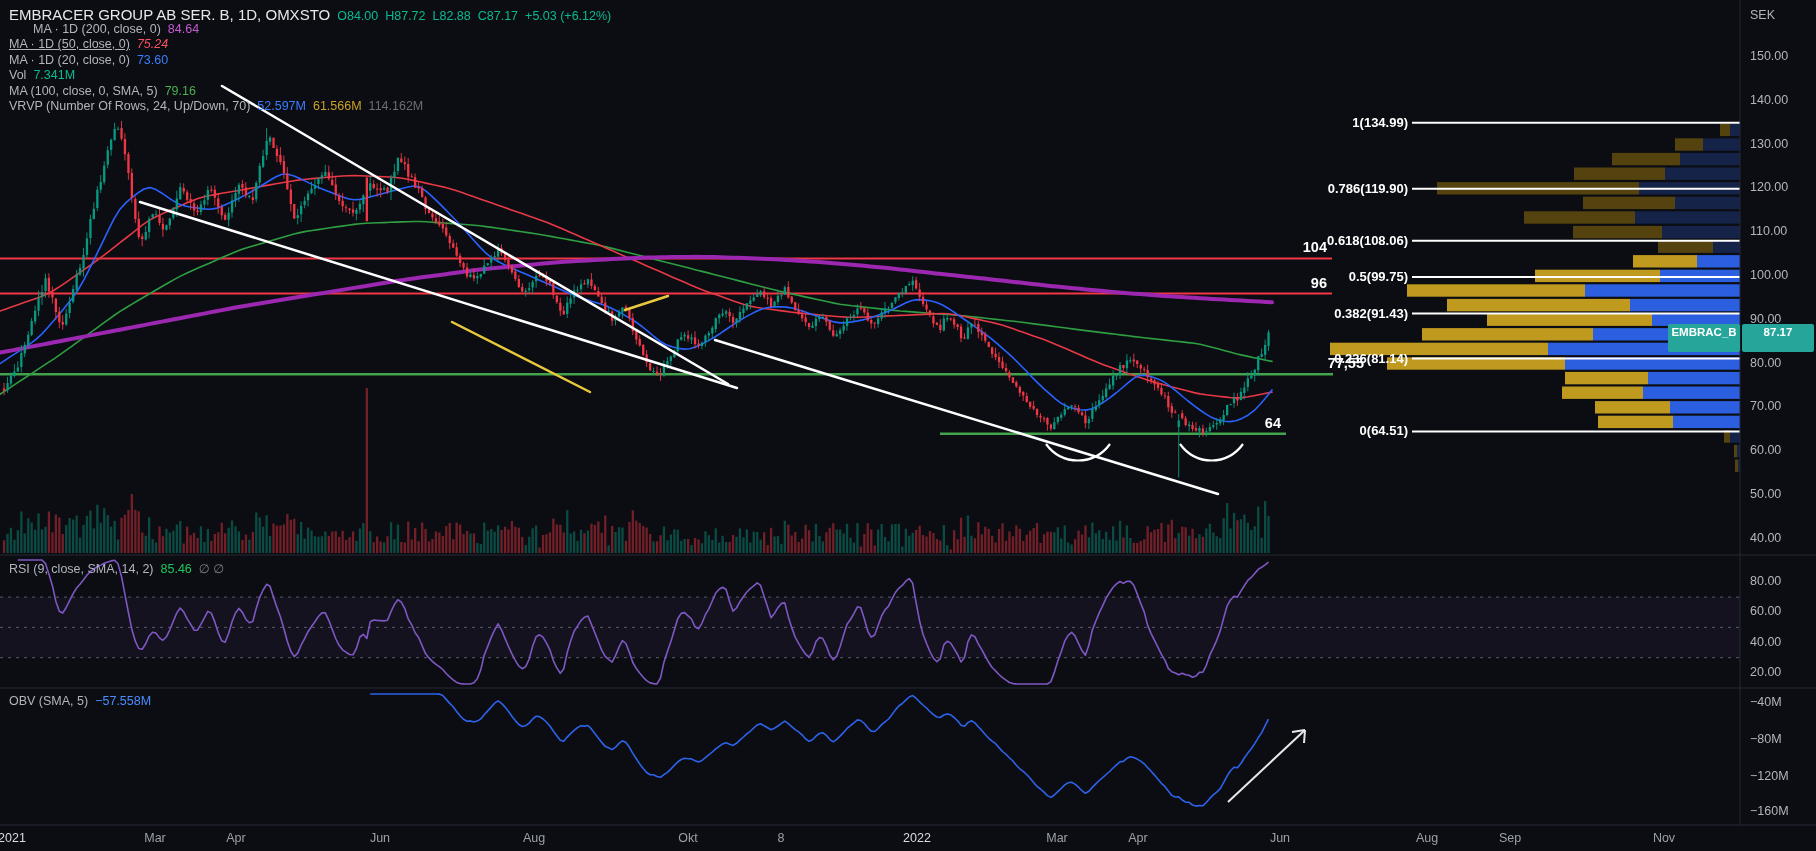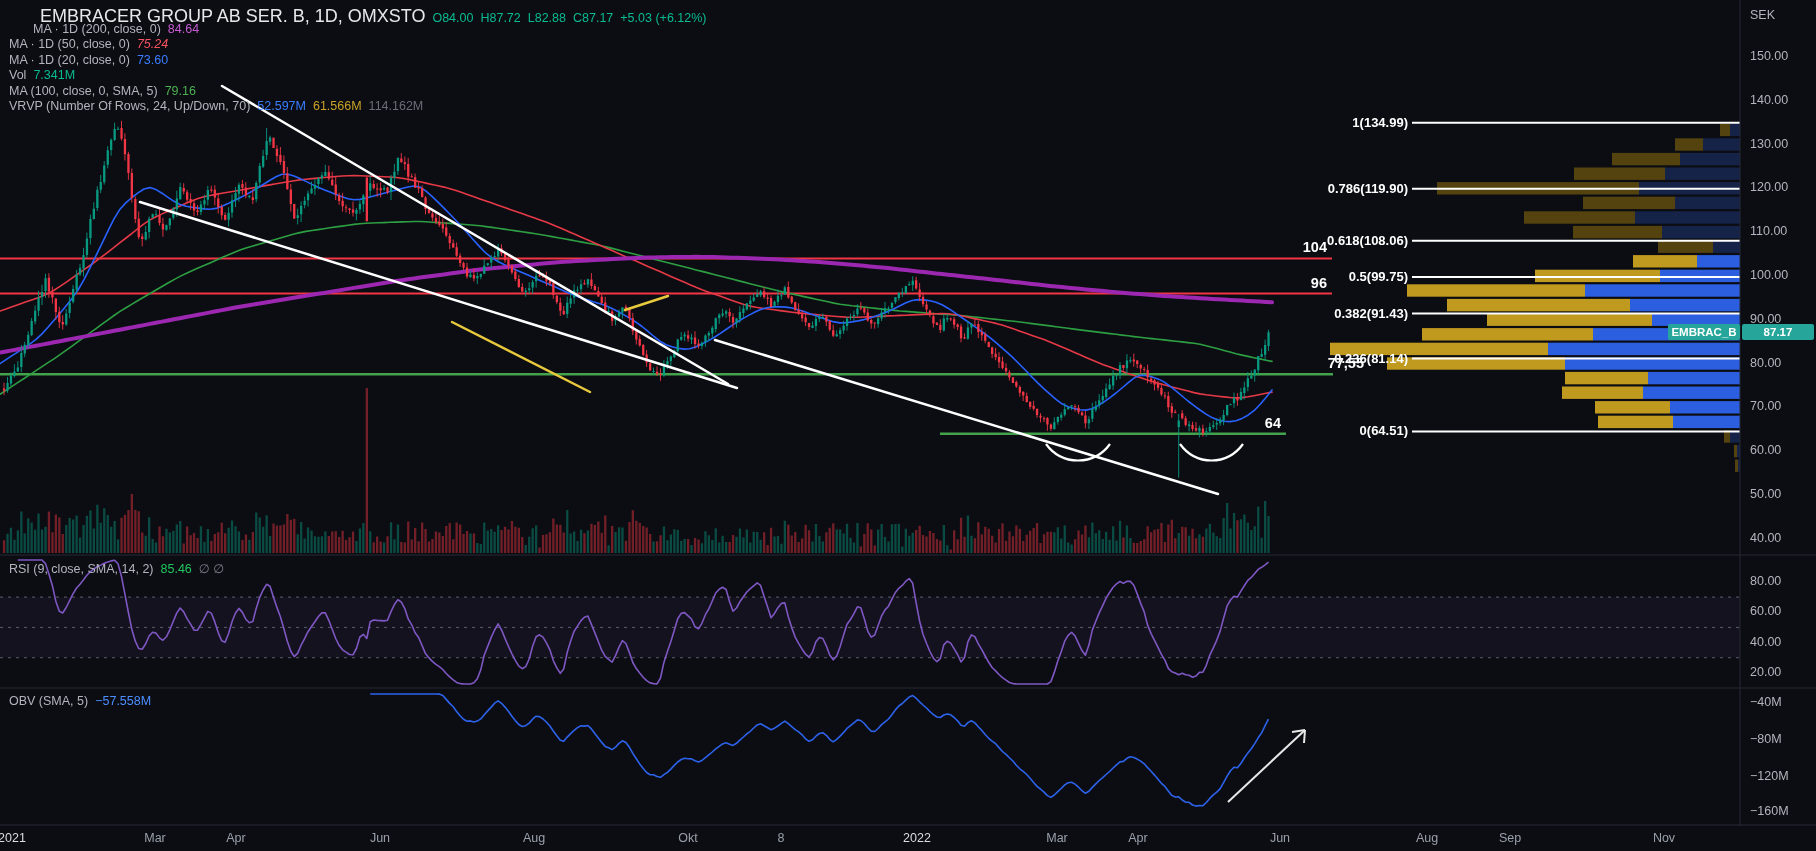--- a/index.html
+++ b/index.html
@@ -7,23 +7,23 @@
        font-family:"Liberation Sans",sans-serif;-webkit-font-smoothing:antialiased;}
   #gfx{position:absolute;left:0;top:0;}
   .txt{position:absolute;white-space:nowrap;pointer-events:none;}
   .tick{color:#b2b5be;font-size:12.5px;}
   .tlabel{color:#9aa0aa;font-size:12.5px;text-align:center;width:56px;margin-left:-28px;}
   .tlabel.bright{color:#d9dce1;}
   .fibl{color:#ffffff;font-size:13px;font-weight:700;text-align:right;width:170px;}
   .plabel{color:#ffffff;font-size:14.5px;font-weight:700;text-align:right;width:80px;}
   .lg{left:9px;font-size:12.5px;}
   .lg span{margin-right:7px;}
-  .lg .t0{font-size:18px;margin-left:31px;}
+  .lg .t0{font-size:15px;}
   .badge{position:absolute;font-size:11.5px;font-weight:700;color:#fff;text-align:center;
-         line-height:16px;height:16px;border-radius:2px;}
+         line-height:16px;height:28px;border-radius:2px;}
 </style>
 </head>
 <body>
 
 <div id="app">
   <svg id="gfx" width="1816" height="851">
       <path d="M6.4,533.7h2.3v19.3h-2.3zM9.8,527.7h2.3v25.3h-2.3zM13.3,539.7h2.3v13.3h-2.3zM16.7,530.2h2.3v22.8h-2.3zM20.2,511.6h2.3v41.4h-2.3zM23.6,533.5h2.3v19.5h-2.3zM27.1,518.2h2.3v34.8h-2.3zM30.5,522.5h2.3v30.5h-2.3zM34.0,529.8h2.3v23.2h-2.3zM37.4,513.4h2.3v39.6h-2.3zM40.9,529.4h2.3v23.6h-2.3zM44.4,526.7h2.3v26.3h-2.3zM65.1,525.1h2.3v27.9h-2.3zM68.5,518.1h2.3v34.9h-2.3zM72.0,519.5h2.3v33.5h-2.3zM75.5,515.5h2.3v37.5h-2.3zM78.9,537.6h2.3v15.4h-2.3zM82.4,525.0h2.3v28.0h-2.3zM85.8,515.8h2.3v37.2h-2.3zM89.3,510.5h2.3v42.5h-2.3zM92.7,528.5h2.3v24.5h-2.3zM96.2,504.8h2.3v48.2h-2.3zM99.6,522.7h2.3v30.3h-2.3zM103.1,508.3h2.3v44.7h-2.3zM106.6,514.9h2.3v38.1h-2.3zM110.0,526.7h2.3v26.3h-2.3zM113.5,521.0h2.3v32.0h-2.3zM116.9,539.4h2.3v13.6h-2.3zM144.6,535.8h2.3v17.2h-2.3zM148.0,517.2h2.3v35.8h-2.3zM151.5,539.0h2.3v14.0h-2.3zM154.9,542.6h2.3v10.4h-2.3zM165.3,528.7h2.3v24.3h-2.3zM168.7,532.4h2.3v20.6h-2.3zM172.2,530.8h2.3v22.2h-2.3zM175.7,524.6h2.3v28.4h-2.3zM179.1,521.1h2.3v31.9h-2.3zM199.8,526.3h2.3v26.7h-2.3zM203.3,541.9h2.3v11.1h-2.3zM206.7,529.0h2.3v24.0h-2.3zM227.5,527.7h2.3v25.3h-2.3zM230.9,520.6h2.3v32.4h-2.3zM234.4,526.2h2.3v26.8h-2.3zM237.8,531.6h2.3v21.4h-2.3zM248.2,539.7h2.3v13.3h-2.3zM255.1,512.5h2.3v40.5h-2.3zM258.6,517.6h2.3v35.4h-2.3zM262.0,526.8h2.3v26.2h-2.3zM265.5,515.3h2.3v37.7h-2.3zM268.9,536.1h2.3v16.9h-2.3zM296.6,534.2h2.3v18.8h-2.3zM300.0,521.9h2.3v31.1h-2.3zM303.5,538.5h2.3v14.5h-2.3zM306.9,527.5h2.3v25.5h-2.3zM310.4,530.6h2.3v22.4h-2.3zM313.8,536.3h2.3v16.7h-2.3zM317.3,536.7h2.3v16.3h-2.3zM320.8,536.3h2.3v16.7h-2.3zM324.2,531.5h2.3v21.5h-2.3zM355.3,541.1h2.3v11.9h-2.3zM358.8,528.4h2.3v24.6h-2.3zM362.2,522.9h2.3v30.1h-2.3zM369.1,531.2h2.3v21.8h-2.3zM382.9,542.6h2.3v10.4h-2.3zM389.9,522.2h2.3v30.8h-2.3zM393.3,539.3h2.3v13.7h-2.3zM396.8,524.5h2.3v28.5h-2.3zM469.3,533.4h2.3v19.6h-2.3zM476.2,543.1h2.3v9.9h-2.3zM479.7,544.1h2.3v8.9h-2.3zM483.1,522.4h2.3v30.6h-2.3zM486.6,530.6h2.3v22.4h-2.3zM490.1,529.1h2.3v23.9h-2.3zM493.5,531.8h2.3v21.2h-2.3zM497.0,525.3h2.3v27.7h-2.3zM524.6,545.0h2.3v8.0h-2.3zM528.1,536.8h2.3v16.2h-2.3zM531.5,528.2h2.3v24.8h-2.3zM535.0,525.5h2.3v27.5h-2.3zM566.1,510.1h2.3v42.9h-2.3zM569.5,533.6h2.3v19.4h-2.3zM573.0,531.4h2.3v21.6h-2.3zM576.4,541.1h2.3v11.9h-2.3zM579.9,529.8h2.3v23.2h-2.3zM586.8,530.4h2.3v22.6h-2.3zM607.5,545.2h2.3v7.8h-2.3zM614.4,532.1h2.3v20.9h-2.3zM617.9,527.2h2.3v25.8h-2.3zM621.3,527.6h2.3v25.4h-2.3zM652.4,541.5h2.3v11.5h-2.3zM662.8,526.5h2.3v26.5h-2.3zM666.3,540.3h2.3v12.7h-2.3zM669.7,534.4h2.3v18.6h-2.3zM673.2,529.3h2.3v23.7h-2.3zM676.6,529.7h2.3v23.3h-2.3zM680.1,540.7h2.3v12.3h-2.3zM683.5,539.1h2.3v13.9h-2.3zM690.4,545.0h2.3v8.0h-2.3zM700.8,543.3h2.3v9.7h-2.3zM704.3,531.2h2.3v21.8h-2.3zM707.7,535.3h2.3v17.7h-2.3zM711.2,539.9h2.3v13.1h-2.3zM714.6,528.3h2.3v24.7h-2.3zM718.1,542.5h2.3v10.5h-2.3zM721.5,535.7h2.3v17.3h-2.3zM725.0,542.0h2.3v11.0h-2.3zM735.4,536.7h2.3v16.3h-2.3zM738.8,528.6h2.3v24.4h-2.3zM742.3,537.5h2.3v15.5h-2.3zM745.7,529.4h2.3v23.6h-2.3zM749.2,542.4h2.3v10.6h-2.3zM752.6,531.8h2.3v21.2h-2.3zM756.1,532.1h2.3v20.9h-2.3zM759.5,539.7h2.3v13.3h-2.3zM773.4,536.4h2.3v16.6h-2.3zM776.8,536.0h2.3v17.0h-2.3zM780.3,543.7h2.3v9.3h-2.3zM783.7,520.7h2.3v32.3h-2.3zM811.4,541.6h2.3v11.4h-2.3zM814.8,524.1h2.3v28.9h-2.3zM818.3,535.9h2.3v17.1h-2.3zM821.7,541.5h2.3v11.5h-2.3zM835.6,529.6h2.3v23.4h-2.3zM839.0,529.5h2.3v23.5h-2.3zM842.5,533.4h2.3v19.6h-2.3zM845.9,523.8h2.3v29.2h-2.3zM849.4,537.8h2.3v15.2h-2.3zM852.8,542.6h2.3v10.4h-2.3zM856.3,522.9h2.3v30.1h-2.3zM877.0,529.5h2.3v23.5h-2.3zM880.5,523.9h2.3v29.1h-2.3zM883.9,537.0h2.3v16.0h-2.3zM887.4,541.5h2.3v11.5h-2.3zM890.8,524.3h2.3v28.7h-2.3zM894.3,523.9h2.3v29.1h-2.3zM897.7,523.8h2.3v29.2h-2.3zM901.2,546.4h2.3v6.6h-2.3zM904.7,528.8h2.3v24.2h-2.3zM908.1,535.7h2.3v17.3h-2.3zM911.6,532.8h2.3v20.2h-2.3zM942.7,524.9h2.3v28.1h-2.3zM946.1,545.3h2.3v7.7h-2.3zM966.8,515.4h2.3v37.6h-2.3zM970.3,535.7h2.3v17.3h-2.3zM1053.2,532.3h2.3v20.7h-2.3zM1056.7,527.3h2.3v25.7h-2.3zM1060.1,538.6h2.3v14.4h-2.3zM1063.6,525.4h2.3v27.6h-2.3zM1067.0,542.5h2.3v10.5h-2.3zM1070.5,544.6h2.3v8.4h-2.3zM1087.8,537.2h2.3v15.8h-2.3zM1091.2,522.5h2.3v30.5h-2.3zM1094.7,533.2h2.3v19.8h-2.3zM1098.1,530.2h2.3v22.8h-2.3zM1101.6,539.0h2.3v14.0h-2.3zM1105.0,531.7h2.3v21.3h-2.3zM1108.5,539.8h2.3v13.2h-2.3zM1112.0,526.3h2.3v26.7h-2.3zM1115.4,540.5h2.3v12.5h-2.3zM1118.9,520.8h2.3v32.2h-2.3zM1125.8,525.5h2.3v27.5h-2.3zM1129.2,537.9h2.3v15.1h-2.3zM1177.6,533.0h2.3v20.0h-2.3zM1188.0,535.7h2.3v17.3h-2.3zM1198.3,534.3h2.3v18.7h-2.3zM1205.2,528.6h2.3v24.4h-2.3zM1208.7,523.7h2.3v29.3h-2.3zM1212.2,532.5h2.3v20.5h-2.3zM1215.6,536.2h2.3v16.8h-2.3zM1219.1,538.0h2.3v15.0h-2.3zM1222.5,518.0h2.3v35.0h-2.3zM1226.0,502.9h2.3v50.1h-2.3zM1229.4,528.5h2.3v24.5h-2.3zM1232.9,512.9h2.3v40.1h-2.3zM1239.8,519.3h2.3v33.7h-2.3zM1243.2,514.4h2.3v38.6h-2.3zM1246.7,522.7h2.3v30.3h-2.3zM1250.2,530.0h2.3v23.0h-2.3zM1253.6,526.3h2.3v26.7h-2.3zM1257.1,506.5h2.3v46.5h-2.3zM1260.5,537.7h2.3v15.3h-2.3zM1264.0,500.9h2.3v52.1h-2.3zM1267.4,516.0h2.3v37.0h-2.3z" fill="rgba(8,153,129,0.45)"></path>
       <path d="M2.9,540.2h2.3v12.8h-2.3zM47.8,511.5h2.3v41.5h-2.3zM51.3,532.2h2.3v20.8h-2.3zM54.7,514.4h2.3v38.6h-2.3zM58.2,517.4h2.3v35.6h-2.3zM61.6,533.9h2.3v19.1h-2.3zM120.4,517.8h2.3v35.2h-2.3zM123.8,514.7h2.3v38.3h-2.3zM127.3,510.0h2.3v43.0h-2.3zM130.7,493.9h2.3v59.1h-2.3zM134.2,509.8h2.3v43.2h-2.3zM137.6,511.2h2.3v41.8h-2.3zM141.1,532.6h2.3v20.4h-2.3zM158.4,526.6h2.3v26.4h-2.3zM161.8,536.2h2.3v16.8h-2.3zM182.6,543.5h2.3v9.5h-2.3zM186.0,526.4h2.3v26.6h-2.3zM189.5,535.3h2.3v17.7h-2.3zM192.9,532.9h2.3v20.1h-2.3zM196.4,538.1h2.3v14.9h-2.3zM210.2,541.1h2.3v11.9h-2.3zM213.7,534.1h2.3v18.9h-2.3zM217.1,532.2h2.3v20.8h-2.3zM220.6,522.8h2.3v30.2h-2.3zM224.0,533.2h2.3v19.8h-2.3zM241.3,539.9h2.3v13.1h-2.3zM244.8,534.4h2.3v18.6h-2.3zM251.7,532.1h2.3v20.9h-2.3zM272.4,523.4h2.3v29.6h-2.3zM275.8,525.6h2.3v27.4h-2.3zM279.3,525.5h2.3v27.5h-2.3zM282.8,524.4h2.3v28.6h-2.3zM286.2,513.9h2.3v39.1h-2.3zM289.7,519.7h2.3v33.3h-2.3zM293.1,518.7h2.3v34.3h-2.3zM327.7,536.1h2.3v16.9h-2.3zM331.1,531.4h2.3v21.6h-2.3zM334.6,531.3h2.3v21.7h-2.3zM338.0,536.9h2.3v16.1h-2.3zM341.5,530.7h2.3v22.3h-2.3zM344.9,540.1h2.3v12.9h-2.3zM348.4,537.2h2.3v15.8h-2.3zM351.9,531.6h2.3v21.4h-2.3zM365.7,388.0h2.3v165.0h-2.3zM372.6,542.2h2.3v10.8h-2.3zM376.0,536.6h2.3v16.4h-2.3zM379.5,541.4h2.3v11.6h-2.3zM386.4,536.2h2.3v16.8h-2.3zM400.2,542.0h2.3v11.0h-2.3zM403.7,542.6h2.3v10.4h-2.3zM407.1,521.4h2.3v31.6h-2.3zM410.6,539.4h2.3v13.6h-2.3zM414.0,528.0h2.3v25.0h-2.3zM417.5,541.3h2.3v11.7h-2.3zM421.0,522.6h2.3v30.4h-2.3zM424.4,529.0h2.3v24.0h-2.3zM427.9,541.6h2.3v11.4h-2.3zM431.3,538.9h2.3v14.1h-2.3zM434.8,531.5h2.3v21.5h-2.3zM438.2,532.5h2.3v20.5h-2.3zM441.7,535.9h2.3v17.1h-2.3zM445.1,526.1h2.3v26.9h-2.3zM448.6,522.9h2.3v30.1h-2.3zM452.1,539.2h2.3v13.8h-2.3zM455.5,522.6h2.3v30.4h-2.3zM459.0,524.6h2.3v28.4h-2.3zM462.4,534.0h2.3v19.0h-2.3zM465.9,530.9h2.3v22.1h-2.3zM472.8,533.6h2.3v19.4h-2.3zM500.4,530.1h2.3v22.9h-2.3zM503.9,526.7h2.3v26.3h-2.3zM507.3,529.4h2.3v23.6h-2.3zM510.8,520.9h2.3v32.1h-2.3zM514.2,526.8h2.3v26.2h-2.3zM517.7,527.7h2.3v25.3h-2.3zM521.1,536.9h2.3v16.1h-2.3zM538.4,547.6h2.3v5.4h-2.3zM541.9,535.1h2.3v17.9h-2.3zM545.3,534.3h2.3v18.7h-2.3zM548.8,532.2h2.3v20.8h-2.3zM552.2,518.6h2.3v34.4h-2.3zM555.7,524.6h2.3v28.4h-2.3zM559.2,524.7h2.3v28.3h-2.3zM562.6,532.6h2.3v20.4h-2.3zM583.3,533.2h2.3v19.8h-2.3zM590.3,523.8h2.3v29.2h-2.3zM593.7,525.0h2.3v28.0h-2.3zM597.2,521.6h2.3v31.4h-2.3zM600.6,532.7h2.3v20.3h-2.3zM604.1,515.4h2.3v37.6h-2.3zM611.0,526.1h2.3v26.9h-2.3zM624.8,540.8h2.3v12.2h-2.3zM628.3,522.0h2.3v31.0h-2.3zM631.7,510.2h2.3v42.8h-2.3zM635.2,520.8h2.3v32.2h-2.3zM638.6,522.7h2.3v30.3h-2.3zM642.1,525.9h2.3v27.1h-2.3zM645.5,527.6h2.3v25.4h-2.3zM649.0,534.0h2.3v19.0h-2.3zM655.9,541.3h2.3v11.7h-2.3zM659.4,535.2h2.3v17.8h-2.3zM687.0,539.1h2.3v13.9h-2.3zM693.9,538.1h2.3v14.9h-2.3zM697.4,539.4h2.3v13.6h-2.3zM728.5,541.9h2.3v11.1h-2.3zM731.9,535.1h2.3v17.9h-2.3zM763.0,532.2h2.3v20.8h-2.3zM766.5,545.0h2.3v8.0h-2.3zM769.9,527.8h2.3v25.2h-2.3zM787.2,524.8h2.3v28.2h-2.3zM790.6,535.4h2.3v17.6h-2.3zM794.1,532.1h2.3v20.9h-2.3zM797.5,541.9h2.3v11.1h-2.3zM801.0,538.4h2.3v14.6h-2.3zM804.5,524.8h2.3v28.2h-2.3zM807.9,530.2h2.3v22.8h-2.3zM825.2,532.2h2.3v20.8h-2.3zM828.6,527.8h2.3v25.2h-2.3zM832.1,523.3h2.3v29.7h-2.3zM859.7,546.6h2.3v6.4h-2.3zM863.2,534.0h2.3v19.0h-2.3zM866.6,523.3h2.3v29.7h-2.3zM870.1,529.6h2.3v23.4h-2.3zM873.6,545.4h2.3v7.6h-2.3zM915.0,530.1h2.3v22.9h-2.3zM918.5,525.7h2.3v27.3h-2.3zM921.9,534.9h2.3v18.1h-2.3zM925.4,536.5h2.3v16.5h-2.3zM928.8,531.1h2.3v21.9h-2.3zM932.3,533.0h2.3v20.0h-2.3zM935.8,539.1h2.3v13.9h-2.3zM939.2,540.4h2.3v12.6h-2.3zM949.6,549.6h2.3v3.4h-2.3zM953.0,530.2h2.3v22.8h-2.3zM956.5,539.2h2.3v13.8h-2.3zM959.9,517.7h2.3v35.3h-2.3zM963.4,536.7h2.3v16.3h-2.3zM973.8,538.3h2.3v14.7h-2.3zM977.2,522.3h2.3v30.7h-2.3zM980.7,534.2h2.3v18.8h-2.3zM984.1,526.8h2.3v26.2h-2.3zM987.6,528.7h2.3v24.3h-2.3zM991.0,535.7h2.3v17.3h-2.3zM994.5,542.5h2.3v10.5h-2.3zM997.9,529.1h2.3v23.9h-2.3zM1001.4,523.3h2.3v29.7h-2.3zM1004.9,540.8h2.3v12.2h-2.3zM1008.3,531.5h2.3v21.5h-2.3zM1011.8,536.3h2.3v16.7h-2.3zM1015.2,525.4h2.3v27.6h-2.3zM1018.7,528.7h2.3v24.3h-2.3zM1022.1,541.0h2.3v12.0h-2.3zM1025.6,534.8h2.3v18.2h-2.3zM1029.0,530.8h2.3v22.2h-2.3zM1032.5,528.0h2.3v25.0h-2.3zM1035.9,523.0h2.3v30.0h-2.3zM1039.4,543.1h2.3v9.9h-2.3zM1042.9,534.3h2.3v18.7h-2.3zM1046.3,531.7h2.3v21.3h-2.3zM1049.8,531.7h2.3v21.3h-2.3zM1074.0,539.2h2.3v13.8h-2.3zM1077.4,530.4h2.3v22.6h-2.3zM1080.9,534.4h2.3v18.6h-2.3zM1084.3,525.4h2.3v27.6h-2.3zM1122.3,537.4h2.3v15.6h-2.3zM1132.7,542.7h2.3v10.3h-2.3zM1136.1,543.0h2.3v10.0h-2.3zM1139.6,541.1h2.3v11.9h-2.3zM1143.1,539.3h2.3v13.7h-2.3zM1146.5,526.3h2.3v26.7h-2.3zM1150.0,532.3h2.3v20.7h-2.3zM1153.4,529.8h2.3v23.2h-2.3zM1156.9,529.1h2.3v23.9h-2.3zM1160.3,523.0h2.3v30.0h-2.3zM1163.8,542.1h2.3v10.9h-2.3zM1167.2,524.6h2.3v28.4h-2.3zM1170.7,519.8h2.3v33.2h-2.3zM1174.1,538.3h2.3v14.7h-2.3zM1181.1,526.8h2.3v26.2h-2.3zM1184.5,527.3h2.3v25.7h-2.3zM1191.4,528.8h2.3v24.2h-2.3zM1194.9,538.2h2.3v14.8h-2.3zM1201.8,536.7h2.3v16.3h-2.3zM1236.3,520.3h2.3v32.7h-2.3z" fill="rgba(242,54,69,0.45)"></path>
       <rect x="1720" y="123.7" width="10" height="12.4" fill="#55430f"></rect>
       <rect x="1730" y="123.7" width="10" height="12.4" fill="#152348"></rect>
@@ -153,21 +153,21 @@
       <div class="txt fibl" style="left:1238px;top:269px">0.5(99.75)</div>
       <div class="txt fibl" style="left:1238px;top:306px">0.382(91.43)</div>
       <div class="txt fibl" style="left:1238px;top:351px">0.236(81.14)</div>
       <div class="txt fibl" style="left:1238px;top:423px">0(64.51)</div>
       <div class="txt plabel" style="left:1247px;top:239px">104</div>
       <div class="txt plabel" style="left:1247px;top:275px">96</div>
       <div class="txt plabel" style="left:1284px;top:355px">77,55</div>
       <div class="txt plabel" style="left:1201px;top:415px">64</div>
       <div class="txt lg" style="top: 6px;"><span class="t0" style="color: rgb(230, 232, 234);">EMBRACER GROUP AB SER. B, 1D, OMXSTO</span><span style="color: rgb(10, 187, 146);">O84.00</span><span style="color: rgb(10, 187, 146);">H87.72</span><span style="color: rgb(10, 187, 146);">L82.88</span><span style="color: rgb(10, 187, 146);">C87.17</span><span style="color: rgb(10, 187, 146);">+5.03 (+6.12%)</span></div>
       <div class="txt lg" style="top: 21.5px; margin-left: 24px;"><span style="color: rgb(178, 181, 190);">MA · 1D (200, close, 0)</span><span style="color: rgb(196, 90, 208);">84.64</span></div>
-      <div class="txt lg" style="top: 37px;"><span style="color: rgb(178, 181, 190);">MA · 1D (50, close, 0)</span><span style="color: rgb(247, 82, 95); font-style: italic;">75.24</span></div>
+      <div class="txt lg" style="top: 37px;"><span style="color: rgb(178, 181, 190); text-decoration: underline;">MA · 1D (50, close, 0)</span><span style="color: rgb(247, 82, 95); font-style: italic;">75.24</span></div>
       <div class="txt lg" style="top: 52.5px;"><span style="color: rgb(178, 181, 190);">MA · 1D (20, close, 0)</span><span style="color: rgb(59, 125, 255);">73.60</span></div>
       <div class="txt lg" style="top: 68px;"><span style="color: rgb(178, 181, 190);">Vol</span><span style="color: rgb(10, 187, 146); margin-top: 32px;">7.341M</span></div>
       <div class="txt lg" style="top: 83.5px;"><span style="color: rgb(178, 181, 190); margin-top: 32px;">MA (100, close, 0, SMA, 5)</span><span style="color: rgb(76, 175, 80);">79.16</span></div>
       <div class="txt lg" style="top: 99px;"><span style="color: rgb(178, 181, 190);">VRVP (Number Of Rows, 24, Up/Down, 70)</span><span style="color: rgb(59, 125, 255);">52.597M</span><span style="color: rgb(201, 162, 39);">61.566M</span><span style="color: rgb(106, 109, 120);">114.162M</span></div>
       <div class="txt lg" style="top: 561px;"><span style="color: rgb(178, 181, 190);">RSI (9, close, SMA, 14, 2)</span><span style="color: #22c55e;">85.46</span><span style="color: rgb(120, 123, 134);">∅ ∅</span></div>
       <div class="txt lg" style="top: 694px;"><span style="color: rgb(178, 181, 190);">OBV (SMA, 5)</span><span style="color: rgb(76, 141, 255);">−57.558M</span></div>
     </div>
   <div class="txt tick" style="left:1750px;top:8px">SEK</div>
   <div class="badge" style="left: 1668px; top: 324px; width: 72px; background: rgb(38, 166, 154);">EMBRAC_B</div>
   <div class="badge" style="left: 1742px; top: 324px; width: 72px; background: rgb(38, 166, 154);">87.17</div>

